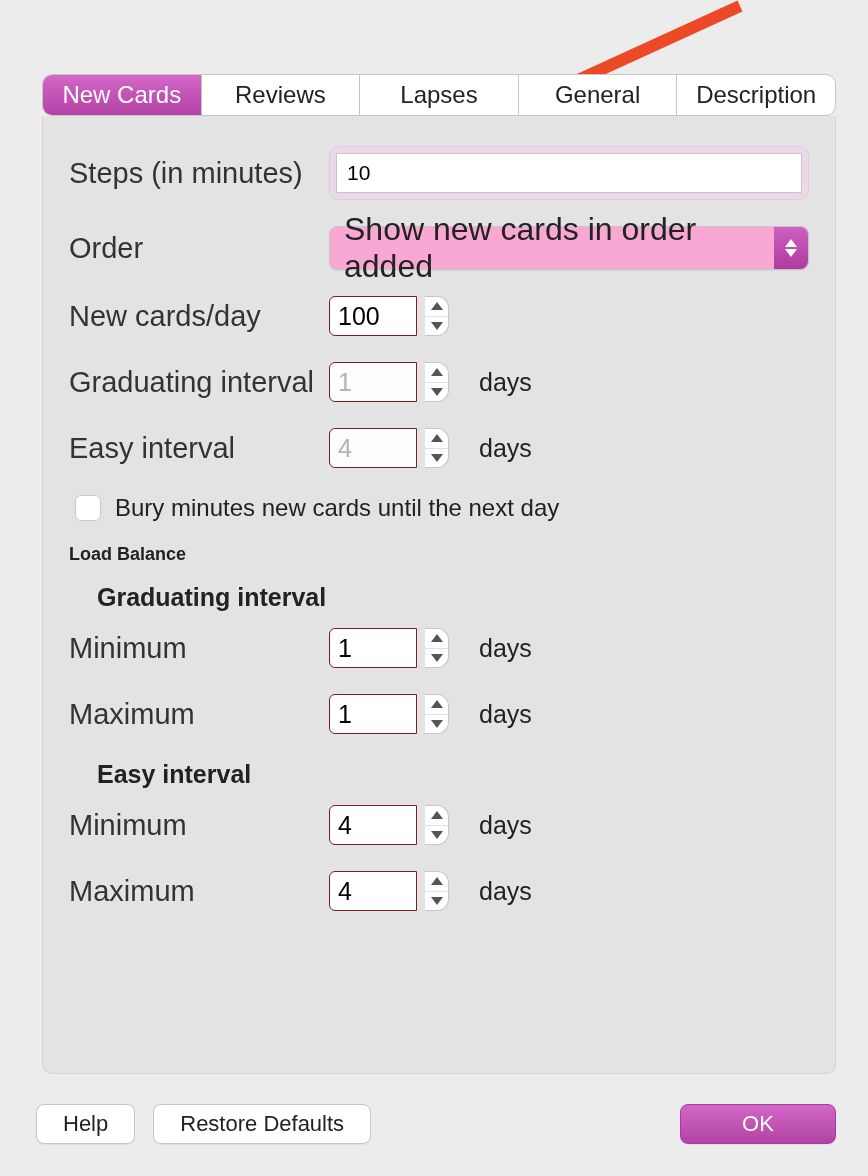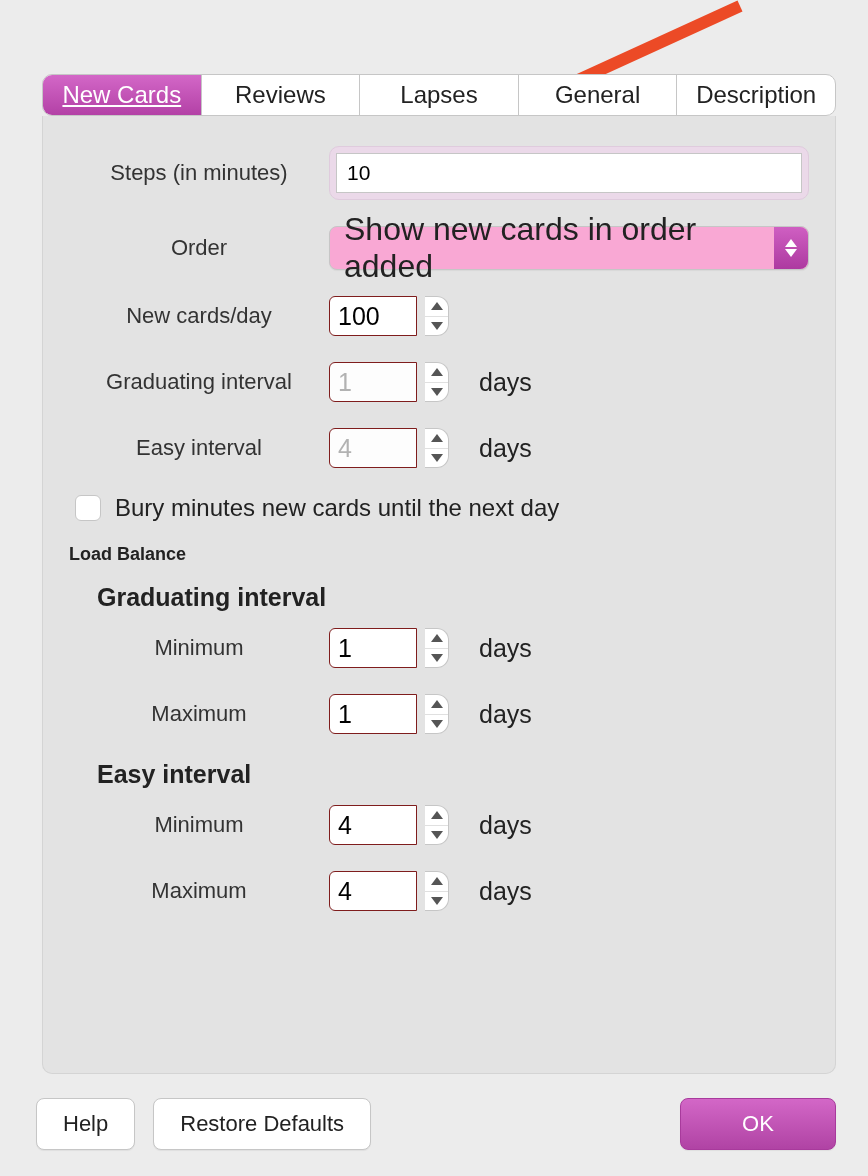--- a/index.html
+++ b/index.html
@@ -32,42 +32,40 @@
     font-size: 24px;
     color: #222;
     border-right: 1px solid #c6c6c6;
     cursor: default;
   }
   .tab:last-child { border-right: none; text-align: right; }
   .tab.active {
     background: linear-gradient(180deg, #d367c7 0%, #b341a6 100%);
     color: #fff;
     font-weight: 500;
-    text-decoration: underline;
   }
   .panel {
     position: absolute;
     top: 116px; left: 42px; right: 32px;
     bottom: 102px;
     background: #e3e3e3;
     border: 1px solid #d4d4d4;
     border-top: none;
     border-radius: 0 0 10px 10px;
     padding: 30px 26px 20px 26px;
   }
   .row {
     display: flex;
     align-items: center;
     margin-bottom: 26px;
   }
   .row .label {
     width: 260px;
-    font-size: 22px;
+    font-size: 29px;
     color: #333;
-    text-align: center;
   }
   .row .control { flex: 1; display: flex; align-items: center; gap: 8px;}
   .steps-wrap {
     position: relative;
     flex: 1;
     padding: 6px;
     border-radius: 10px;
     background: #ebd9e9;
     border: 1px solid #dfcbdd;
   }
@@ -138,21 +136,21 @@
   }
   .section-h { font-weight: 700; font-size: 18px; margin: 6px 0 18px 0;}
   .sub-h { font-weight: 700; font-size: 25px; margin: 4px 0 16px 28px;}
   .footer {
     position: absolute;
     left: 36px; right: 32px; bottom: 30px;
     height: 44px;
     display: flex; align-items: center; gap: 18px;
   }
   .btn {
-    height: 52px;
+    height: 40px;
     padding: 0 26px;
     border: 1px solid #c6c6c6;
     border-radius: 8px;
     background: #fff;
     font-size: 22px;
     display: flex; align-items: center; justify-content: center;
     box-shadow: 0 1px 1px rgba(0,0,0,0.06);
   }
   .btn.primary {
     margin-left: auto;

